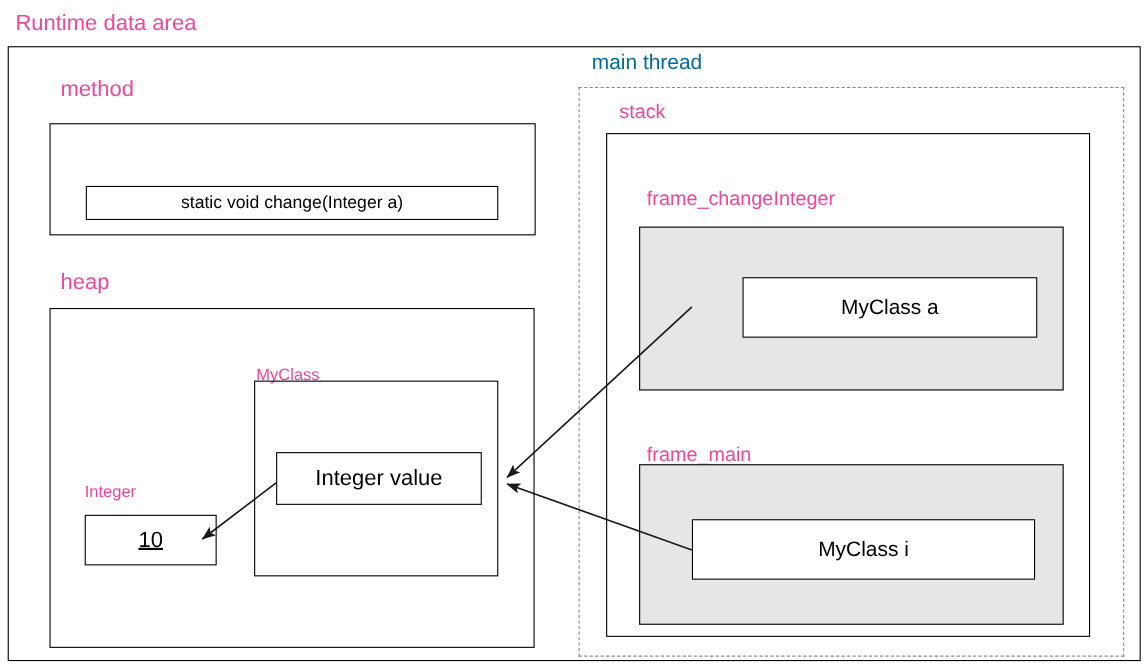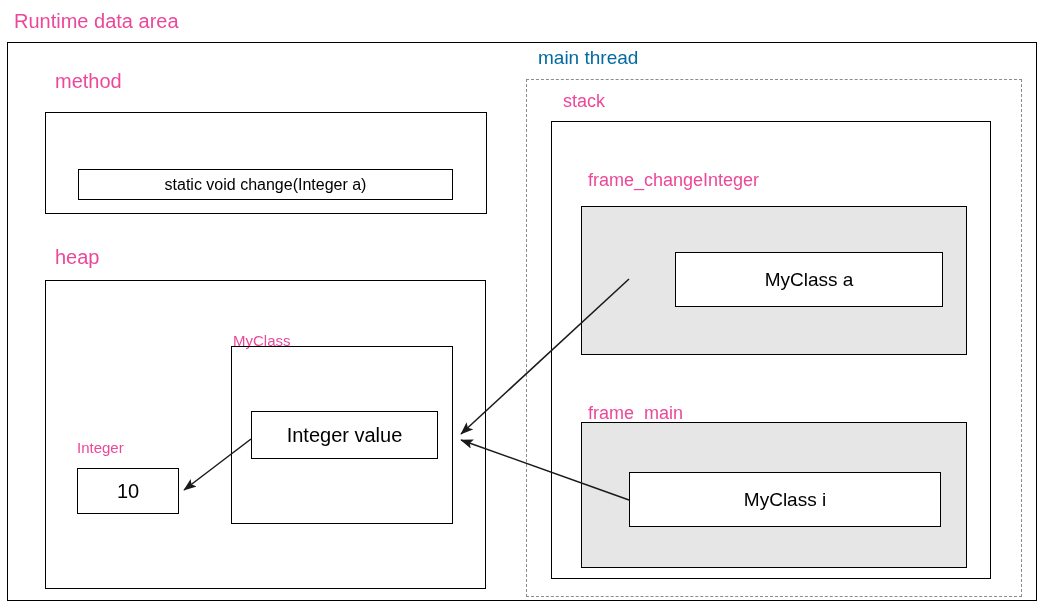--- a/index.html
+++ b/index.html
@@ -96,21 +96,21 @@
 
 
   <div class="box-white t-16" style="left:78px; top:169px; width:375px; height:31px;">static void change(Integer a)</div>
 
   <div class="lbl section-lbl" style="left:55px; top:247px;">heap</div>
 
   <div class="box" style="left:45px; top:280px; width:441px; height:309px;"></div>
 
   <div class="lbl small-lbl" style="left:77px; top:440px;">Integer</div>
 
-  <div class="box-white t-20" style="left:77px; top:468px; width:102px; height:46px;">10</div>
+  <div class="box-white t-20" style="left:77px; top:468px; width:120px; height:46px;text-decoration:underline;">10</div>
 
   <div class="lbl small-lbl" style="left:233px; top:321px;margin-top:12px;">MyClass</div>
 
   <div class="box" style="left:231px; top:346px; width:222px; height:178px;"></div>
 
   <div class="box-white t-20" style="left:251px; top:411px; width:187px; height:48px;">Integer value</div>
 
   <div class="lbl thread-lbl" style="left:538px; top:48px;">main thread</div>
 
   <div class="box-dashed" style="left:526px; top:79px; width:496px; height:518px;"></div>

